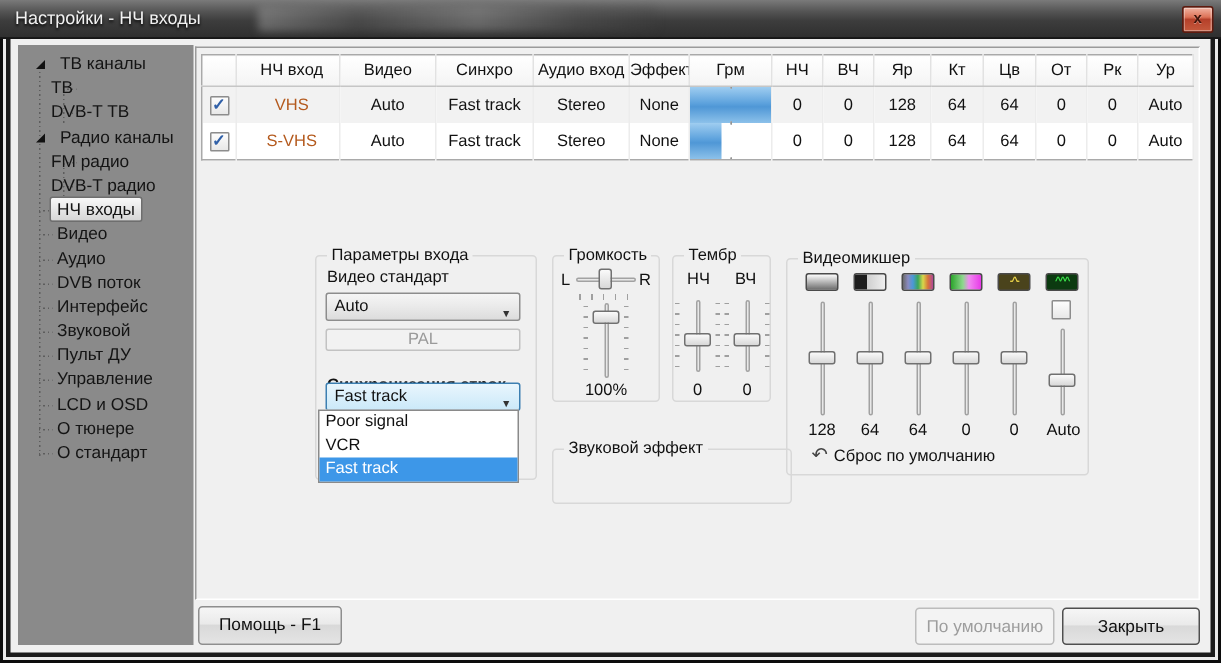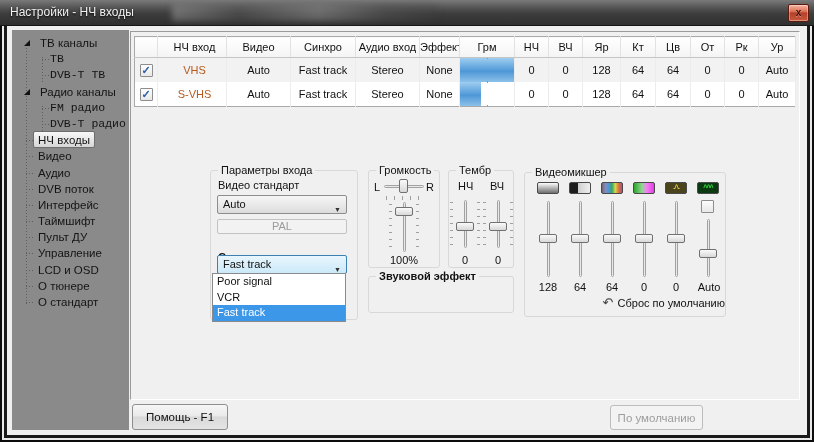--- a/index.html
+++ b/index.html
@@ -29,21 +29,21 @@
   .body-dark  { height:100%; background:#1a1a1a; padding:0 3px 3px; }
   .client { position:relative; height:100%; background:#f0f0f0; }
 
   
   .sidebar { position:absolute; left:5px; top:4px; width:117px; bottom:5px; background:#8a8a8a; }
   .tree { list-style:none; position:absolute; top:5px; left:0; right:0; font-size:11.5px; color:#141414; }
   .tree li { position:relative; height:16.2px; line-height:16px; white-space:nowrap;text-align:right; }
   .tree .lbl { position:absolute; top:0; }
   .tree li.parent .lbl { left:28px; }
   .tree li.leaf .lbl   { left:26px; }
-  .tree li.child .lbl  { left:38px;font-family:Liberation Mono, monospace; }
+  .tree li.child .lbl  { left:22px; }
   .tree li.leaf::before, .tree li.child::before { content:""; position:absolute; top:8px; width:9px; height:1px;
     background:repeating-linear-gradient(to right,#5d5d5d 0 1px,transparent 1px 3px); }
   .tree li.leaf::before { left:14px; }
   .tree li.child::before { left:30px; }
   .tri { position:absolute; left:12px; top:5px; width:0; height:0;
     border-left:6px solid transparent; border-bottom:6px solid #111; }
   .spine { position:absolute; width:1px; background:repeating-linear-gradient(to bottom,#5d5d5d 0 1px,transparent 1px 3px); }
   .spine.main { left:14px; top:18px; height:258px; }
   .spine.g1 { left:30px; top:27px; height:27px; }
   .spine.g2 { left:30px; top:76px; height:27px; }
@@ -71,21 +71,21 @@
   .pfill { height:100%; background:linear-gradient(180deg,#9fcdf0,#5da2dd 45%,#4f97d6 55%,#8cc1ea); }
 
   
   .group { position:absolute; border:1px solid #d8d8d8; border-radius:3px; }
   .legend { position:absolute; top:-7px; left:7px; background:#f0f0f0; padding:0 3px; font-size:11px; color:#111; white-space:nowrap; }
   .flabel { position:absolute; font-size:11px; color:#111; white-space:nowrap; }
 
   .g-params { left:79px; top:138px; width:148px; height:150px; }
   .g-volume { left:237px; top:138px; width:72px;  height:98px; }
   .g-tone   { left:317px; top:138px; width:66px;  height:98px; }
-  .g-sfx    { left:237px; top:244px; width:146px; height:37px;font-weight:bold; }
+  .g-sfx    { left:237px; top:267px; width:160px; height:37px; }
   .g-mixer  { left:393px; top:140px; width:202px; height:145px; }
 
   
   .combo { position:absolute; height:19px; border:1px solid #8d8d8d; border-radius:2px;
     background:linear-gradient(#f5f5f5,#ebebeb 45%,#dcdcdc); font-size:11px; color:#111;
     line-height:17px; padding-left:5px; cursor:pointer; }
   .combo .arr { position:absolute; right:5px; top:5px; font-size:7px; color:#333; }
   .combo.open { border-color:#3c7fb1; background:linear-gradient(#e9f6fd,#cbe9f9); }
   .readout { position:absolute; height:15px; border:1px solid #c2c2c2; border-radius:2px;
     background:#f2f2f2; color:#9a9a9a; font-size:11px; text-align:center; line-height:13px; }
@@ -119,21 +119,21 @@
   .mcol { position:absolute; top:0; width:30px; height:100%; }
   .micon { position:absolute; top:9px; left:4px; width:22px; height:12px; border-radius:2px;
     border:1px solid #4a4a4a; font-size:7px; font-weight:bold; text-align:center; line-height:10px; overflow:hidden; }
   .mi-bright { background:linear-gradient(#fdfdfd,#bdbdbd 45%,#6d6d6d); }
   .mi-contr  { background:linear-gradient(90deg,#1d1d1d 0 40%,#cfcfcf 40%,#efefef); }
   .mi-sat    { background:linear-gradient(90deg,#6b6b6b,#8a8ac0,#4a98d8,#3aa65a,#d8d84a,#d8743a,#b04898); }
   .mi-hue    { background:linear-gradient(90deg,#2ca52c,#8fd88f 40%,#f08af0 60%,#e83ae8); }
   .mi-sharp  { background:#4a431c; color:#f0d84a; letter-spacing:-1px; }
   .mi-noise  { background:#0c3a10; color:#3ae04a; letter-spacing:-1px; }
   .mcb { position:absolute; top:27px; left:8px; }
-  .reset-row { position:absolute; left:16px; right:0; top:122px; text-align:right; font-size:11px; color:#111; cursor:pointer; }
+  .reset-row { position:absolute; left:16px; right:0; top:122px; text-align:left; font-size:11px; color:#111; cursor:pointer; }
   .reset-icn { font-size:13px; color:#444; margin-right:4px; }
 
   
   .btn { position:absolute; height:26px; border:1px solid #8e8e8e; border-radius:3px;
     background:linear-gradient(#f6f6f6,#eaeaea 45%,#d9d9d9 50%,#e4e4e4);
     font-family:"Liberation Sans",sans-serif; font-size:11.5px; color:#111; text-align:center; cursor:pointer; }
   .btn.primary { border-color:#4f4f4f; }
   .btn.disabled { background:#f3f3f3; border-color:#bcbcbc; color:#9d9d9d; cursor:default; }
 </style>
 </head>
@@ -186,21 +186,21 @@
           <li class="leaf">
             <span class="lbl">Аудио</span>
                 </li>
           <li class="leaf">
             <span class="lbl">DVB поток</span>
                 </li>
           <li class="leaf">
             <span class="lbl">Интерфейс</span>
                 </li>
           <li class="leaf">
-            <span class="lbl">Таймшифт</span>
+            <span class="lbl">Звуковой</span>
                 </li>
           <li class="leaf">
             <span class="lbl">Пульт ДУ</span>
                 </li>
           <li class="leaf">
             <span class="lbl">Управление</span>
                 </li>
           <li class="leaf">
             <span class="lbl">LCD и OSD</span>
                 </li>
@@ -405,18 +405,19 @@
 
           <div class="reset-row">
             <span class="reset-icn">↶</span><span>Сброс по умолчанию</span>
           </div>
         </div>
 
       </div>
 
       <button class="btn" style="left:125px;top:378px;width:96px;">Помощь - F1</button>
       <button class="btn disabled" style="left:603px;top:379px;width:93px;height:25px;">По умолчанию</button>
+      <button class="btn primary" style="left:701px;top:379px;width:92px;height:25px;">Закрыть</button>
 
      </div>
     </div>
    </div>
   </div>
 </div>
 
 </body></html>

